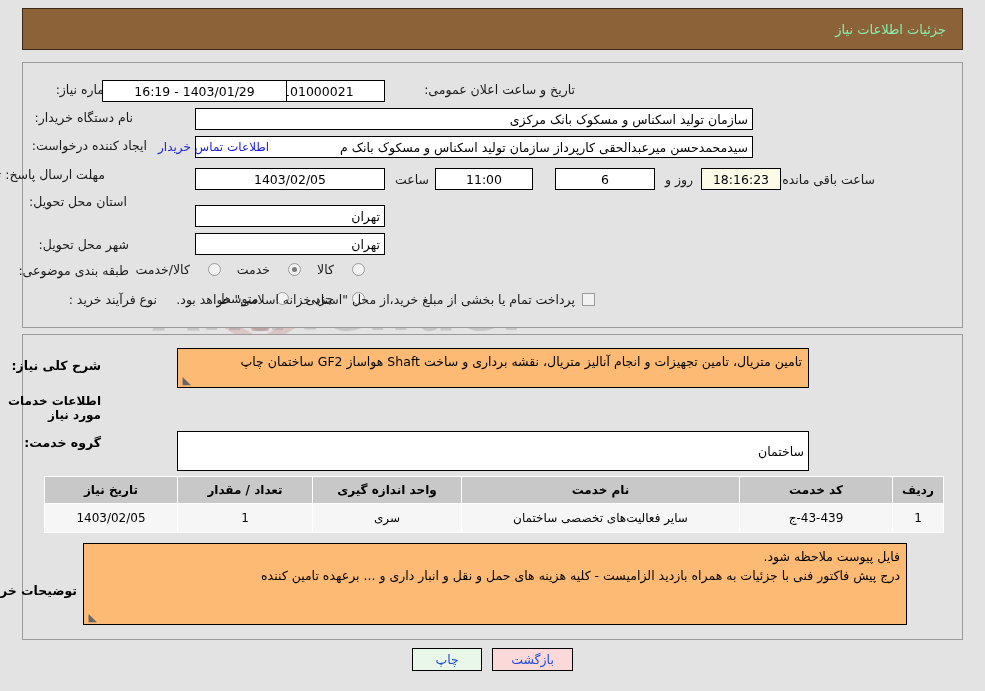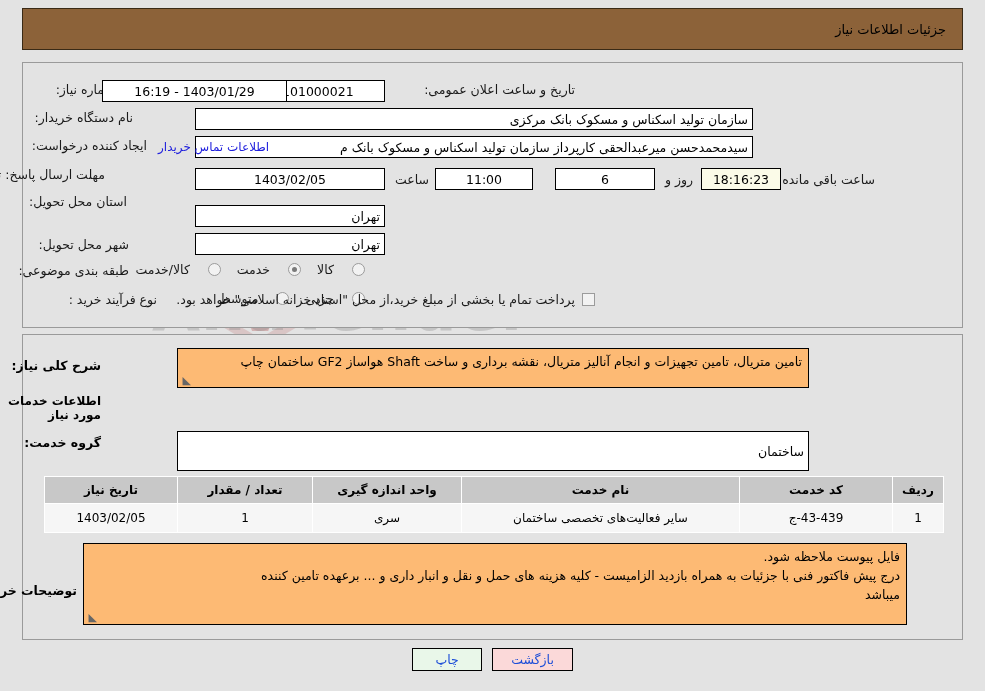--- a/index.html
+++ b/index.html
@@ -45,21 +45,21 @@
   
   .header-bar {
     position: absolute; left: 22px; top: 8px; width: 941px; height: 42px;
     background: #8c6239;
     border: 1px solid #3a2a16;
     box-sizing: border-box;
     display: flex; align-items: center; justify-content: flex-start;
     padding-right: 16px;
     z-index: 10;
   }
-  .header-title { color: #000000; font-size: 13px; }
+  .header-title { color: #86efac; font-size: 13px; }
 
   
   .panel {
     position: absolute;
     background: #e3e3e3;
     border: 1px solid #9a9a9a;
     box-sizing: border-box;
     z-index: 8;
   }
   .panel-top    { left: 22px; top: 62px;  width: 941px; height: 266px; }
@@ -277,20 +277,19 @@
       <td>1</td>
       <td class="ltr">1403/02/05</td>
     </tr>
   </tbody>
 </table>
 
 <span class="lbl-b" style="position:absolute; right:908px; top:583px; z-index:9;">توضیحات خریدار:</span>
 <div class="ta" style="position:absolute; right:78px; top:543px; left:83px; height:82px; z-index:9;">
   <div>فایل پیوست ملاحظه شود.</div>
   <div>درج پیش فاکتور فنی با جزئیات  به همراه بازدید الزامیست - کلیه هزینه های حمل و نقل و انبار داری و ... برعهده تامین کننده</div>
-  <div>میباشد</div>
   <span class="grip">◣</span>
 </div>
 
 <div class="btns">
   <button class="btn btn-back">بازگشت</button>
   <button class="btn btn-print">چاپ</button>
 </div>
 
 </body></html>

